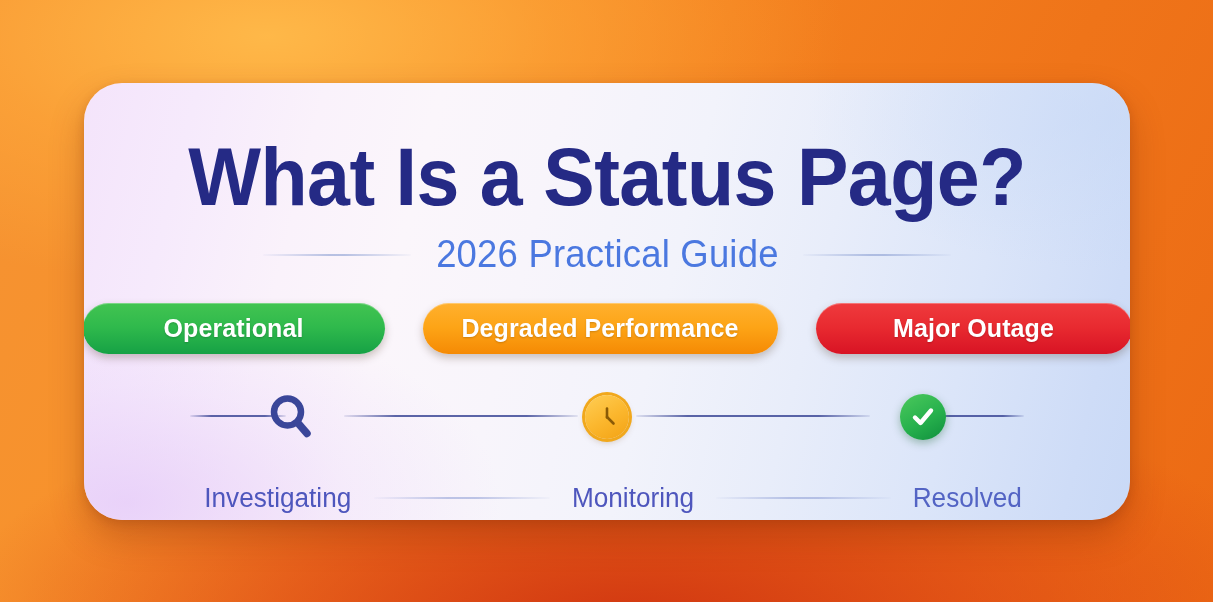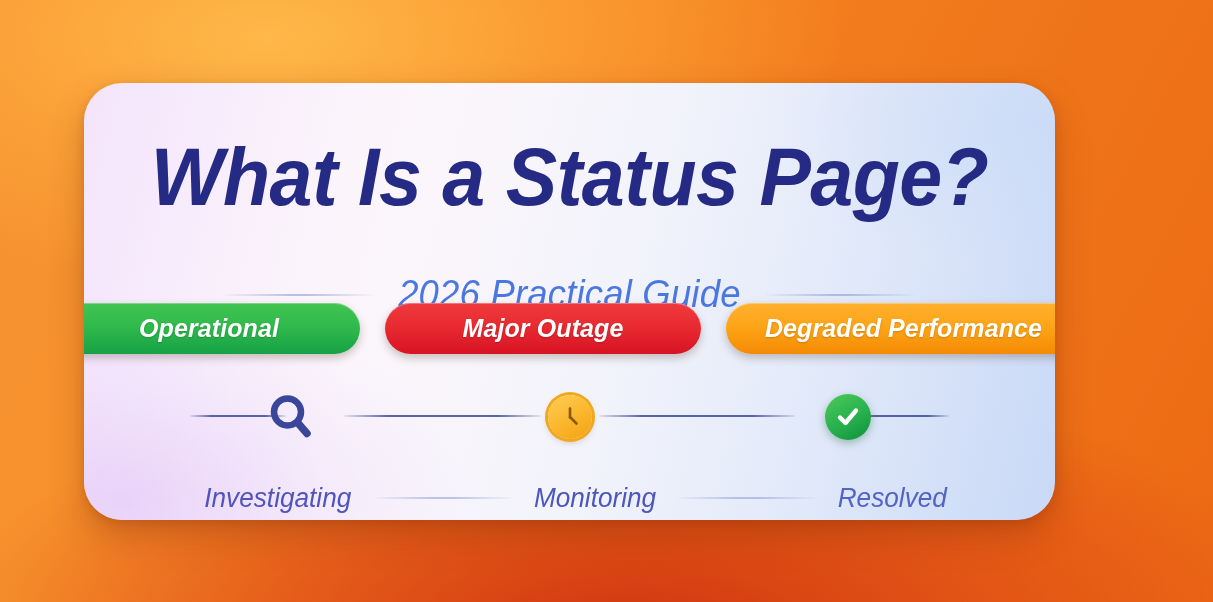--- a/index.html
+++ b/index.html
@@ -35,40 +35,39 @@
           #ef7419 72%,
           #ec6a14 100%);
     overflow: hidden;
   }
 
   
   .card {
     position: absolute;
     left: 84px;
     top: 83px;
-    width: 971px;
+    width: 1046px;
     height: 437px;
     border-radius: 38px;
     background:
       linear-gradient(104deg,
         #f4e4fb 0%,
         #f6eafc 10%,
         #faf2fb 21%,
         #fbf6fb 31%,
         #f8f5fb 42%,
         #f2f3fb 55%,
         #e8edfa 68%,
         #dbe5f9 82%,
         #cedcf7 94%,
         #c9d9f6 100%);
     box-shadow:
       0 16px 34px rgba(120, 40, 6, 0.30),
       0 3px 10px rgba(120, 40, 6, 0.18);
     overflow: hidden;
-    font-style: italic;
   }
   .card::after {
     
     content: "";
     position: absolute;
     inset: 0;
     background:
       radial-gradient(ellipse 46% 58% at 4% 96%,
         rgba(228, 200, 248, 0.72) 0%,
         rgba(232, 210, 250, 0.30) 46%,
@@ -106,21 +105,20 @@
   
   .subtitle-row {
     position: absolute;
     left: 0;
     right: 0;
     top: 150px;
     display: flex;
     align-items: center;
     justify-content: center;
     gap: 18px;
-    margin-top: 40px;
   }
   .sub-rule {
     width: 148px;
     height: 2px;
     border-radius: 2px;
     background: linear-gradient(90deg,
         rgba(150, 168, 214, 0.05) 0%,
         rgba(138, 158, 210, 0.60) 45%,
         rgba(138, 158, 210, 0.60) 55%,
         rgba(150, 168, 214, 0.05) 100%);
@@ -137,21 +135,21 @@
 
   
   .badges {
     position: absolute;
     left: 0;
     right: 0;
     top: 220px;
     display: flex;
     align-items: center;
     justify-content: center;
-    gap: 25px;
+    gap: 38px;
   }
   .badge {
     height: 51px;
     display: flex;
     align-items: center;
     justify-content: center;
     border-radius: 26px;
     padding: 0 30px;
     font-family: "Liberation Sans Narrow", "Liberation Sans", sans-serif;
     font-size: 25px;
@@ -300,22 +298,22 @@
       <div class="title">What Is a Status Page?</div>
 
       <div class="subtitle-row">
         <div class="sub-rule"></div>
         <div class="subtitle">2026 Practical Guide</div>
         <div class="sub-rule"></div>
       </div>
 
       <div class="badges">
         <div class="badge badge--operational">Operational</div>
+        <div class="badge badge--degraded">Degraded Performance</div>
         <div class="badge badge--outage">Major Outage</div>
-        <div class="badge badge--degraded">Degraded Performance</div>
       </div>
 
       <div class="timeline">
 
         <div class="track">
           <div class="track-seg track-seg--end"></div>
           <div class="track-gap"></div>
           <div class="track-seg"></div>
           <div class="track-gap"></div>
           <div class="track-seg"></div>

